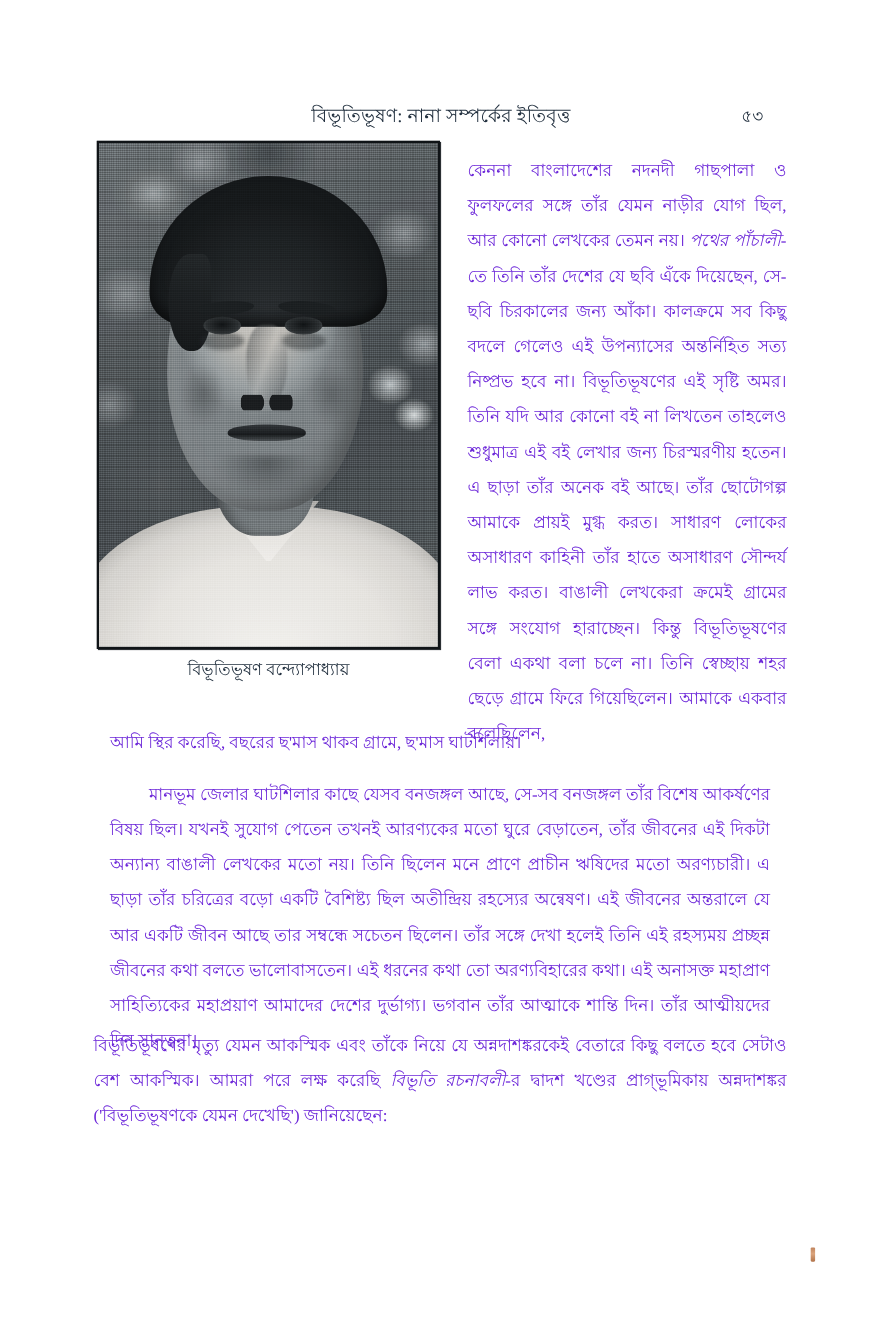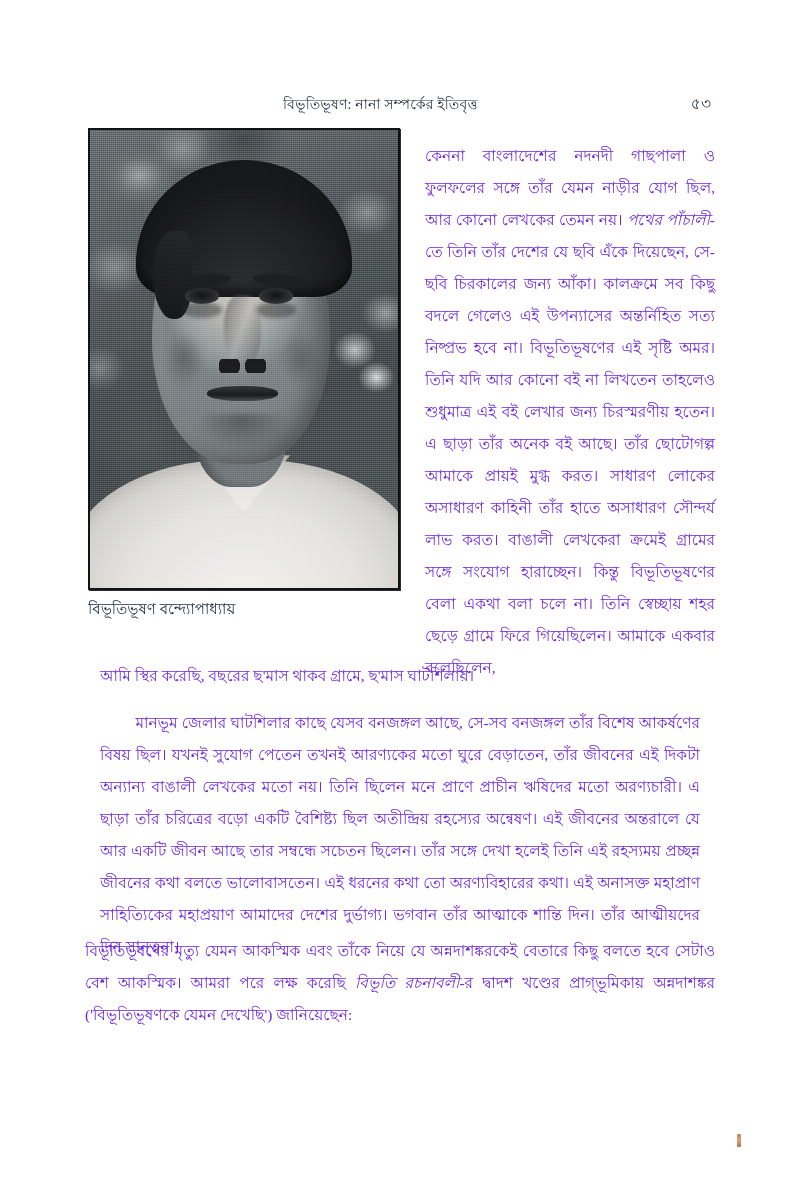--- a/index.html
+++ b/index.html
@@ -22,30 +22,30 @@
     position: absolute;
     left: 85px;
     top: 92px;
     width: 630px;
     height: 22px;
     display: flex;
     align-items: baseline;
     justify-content: space-between;
   }
   .rh-title {
-    font-size: 14px;
+    font-size: 17px;
     letter-spacing: .2px;
     white-space: nowrap;
     margin-left: 198px;
     color: #22303f;
   }
   .rh-folio {
     font-size: 15.5px;
     color: #22303f;
-    margin-right: 4px;
+    margin-right: 21px;
   }
 
   
   .figure {
     position: absolute;
     left: 88px;
     top: 128px;
     width: 312px;
     height: 462px;
   }
@@ -239,21 +239,21 @@
       repeating-linear-gradient(0deg, rgba(255,255,255,.10) 0 1px, rgba(0,0,0,.12) 1px 2px),
       repeating-linear-gradient(90deg, rgba(255,255,255,.07) 0 1px, rgba(0,0,0,.09) 1px 2px);
     mix-blend-mode: overlay;
   }
 
   .fig-caption {
     position: absolute;
     left: 88px;
     top: 597px;
     width: 312px;
-    text-align: left;
+    text-align: center;
     font-size: 15px;
     color: #22303f;
   }
 
   
   .col-right {
     position: absolute;
     left: 425px;
     top: 140px;
     width: 290px;

